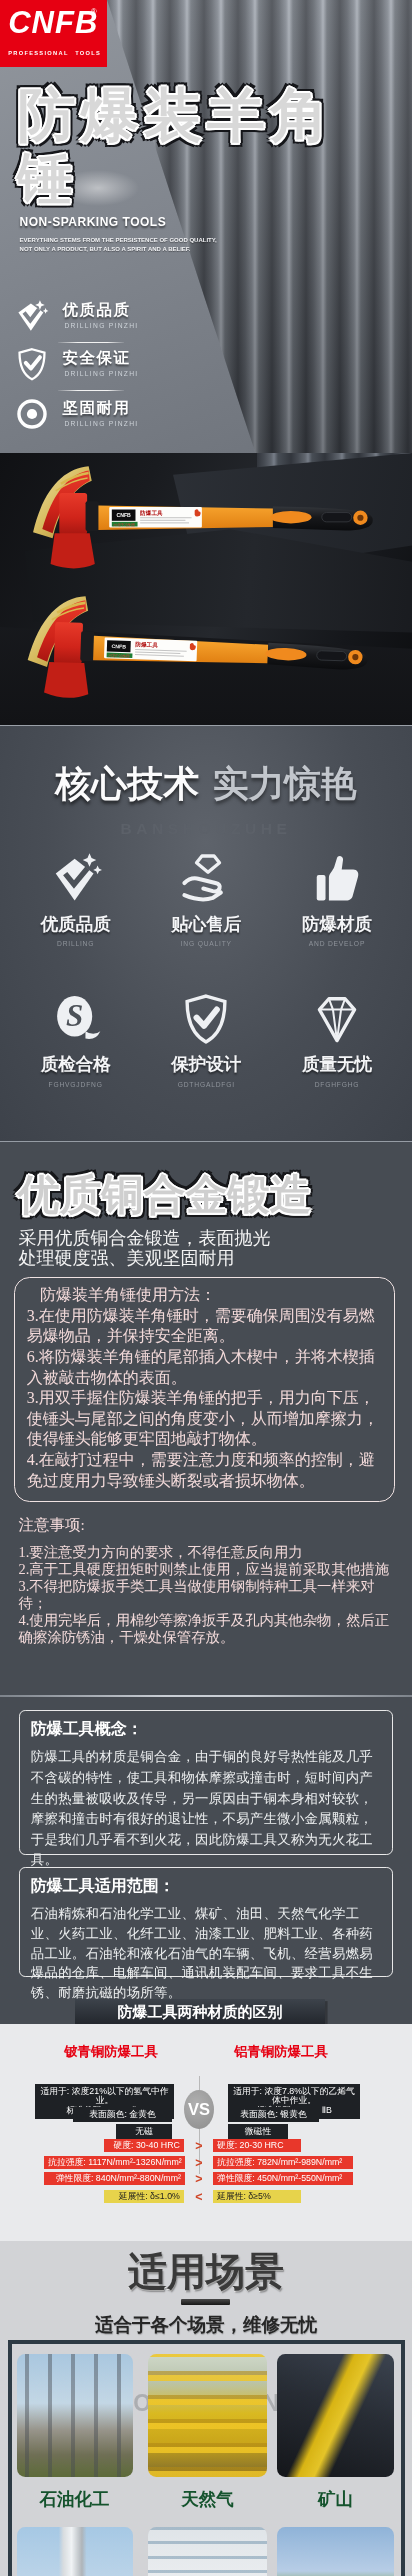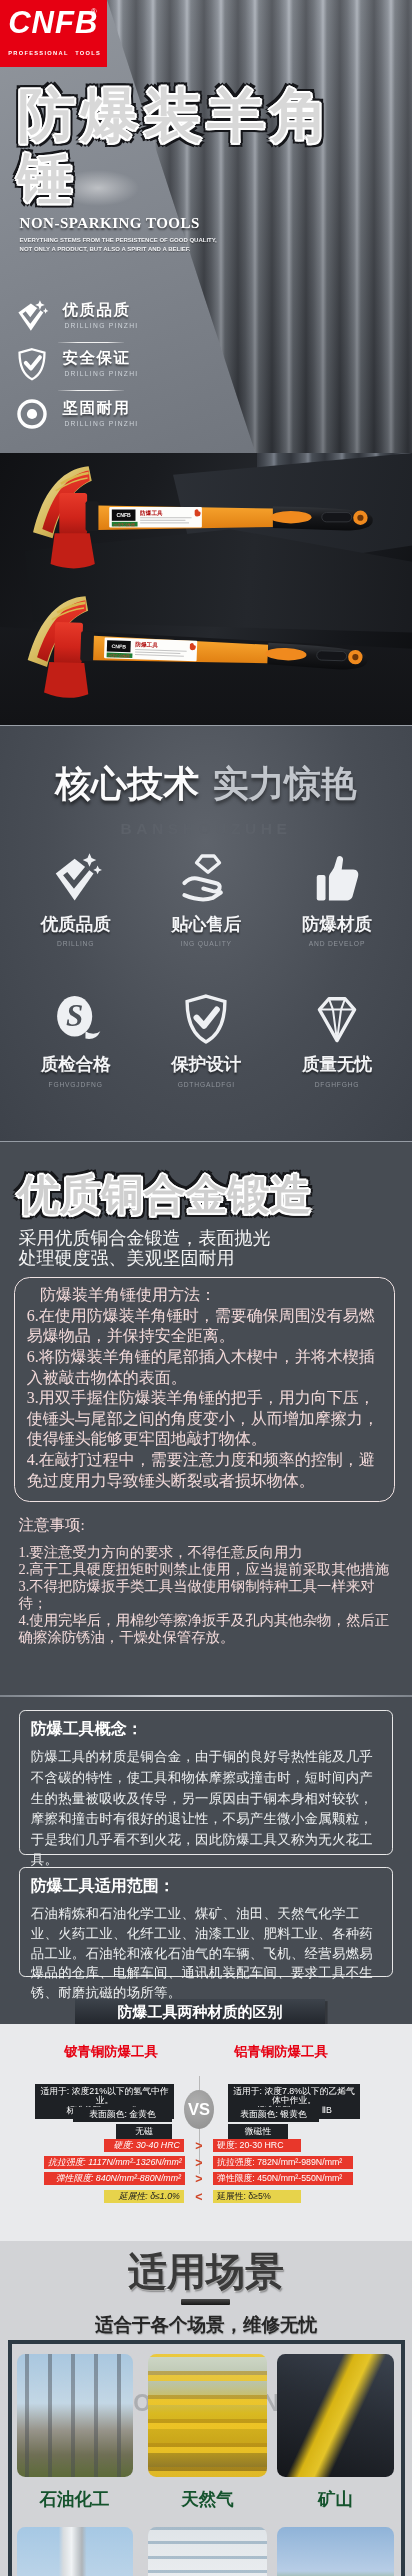--- a/index.html
+++ b/index.html
@@ -17,22 +17,22 @@
   .logo-box{position:absolute;left:0;top:0;width:107px;height:67px;background:#e60012;color:#fff;}
   .logo-cnfb{position:absolute;left:8.2px;top:5.2px;font-size:31px;font-weight:bold;font-style:italic;letter-spacing:1px;}
   .logo-reg{position:absolute;left:91px;top:7.2px;font-size:7.7px;}
   .logo-tag{position:absolute;left:8.2px;top:49px;width:93px;display:flex;align-items:center;gap:3.1px;
         font-size:5.7px;font-weight:bold;letter-spacing:1.3px;}
   .big-title{position:absolute;color:#d8d8d8;font-weight:bold;
         text-shadow:-1.5px -1.5px 0 #fff,1.5px -1.5px 0 #fff,-1.5px 1.5px 0 #fff,1.5px 1.5px 0 #fff,0 -2.1px 0 #fff,0 2.1px 0 #fff,-2.1px 0 0 #fff,2.1px 0 0 #fff,
         -3.6px -3.6px 0.5px #15161a,3.6px -3.6px 0.5px #15161a,-3.6px 3.6px 0.5px #15161a,3.6px 3.6px 0.5px #15161a,0 4.1px 0.5px #15161a,0 -4.1px 0.5px #15161a,4.1px 0 0.5px #15161a,-4.1px 0 0.5px #15161a;}
   .title1{left:17.5px;top:77px;font-size:58px;letter-spacing:5.2px;}
   .title2{left:17.5px;top:142px;font-size:55px;}
-  .hero-heading{position:absolute;left:19.6px;top:215px;font-size:15px;font-weight:bold;color:#fff;
-        text-shadow:0 1.5px 2.1px rgba(0,0,0,.55);letter-spacing:0.5px;font-family:Liberation Serif, serif;}
+  .hero-heading{position:absolute;left:19.6px;top:215px;font-size:12px;font-weight:bold;color:#fff;
+        text-shadow:0 1.5px 2.1px rgba(0,0,0,.55);letter-spacing:0.5px;}
   .hero-sub{position:absolute;left:19.6px;font-size:6px;font-weight:bold;color:#f2f3f5;text-shadow:0 1px 1px rgba(0,0,0,.4);}
   .hfeat{position:absolute;left:12.4px;width:165px;height:44px;}
   .hfeat .ficon{position:absolute;left:3.1px;top:1px;}
   .hfeat .flabel{position:absolute;left:50px;top:2.1px;font-size:15.5px;font-weight:bold;color:#fff;text-shadow:0 1.5px 2.1px rgba(0,0,0,.5);letter-spacing:1.5px;}
   .hfeat .fsub{position:absolute;left:52px;top:24px;font-size:6.7px;color:#ced3d9;letter-spacing:1.3px;}
   .hdiv{position:absolute;left:58px;width:66px;height:1px;
         background:linear-gradient(90deg,rgba(255,255,255,.1),#f2f2f2 30%,#f2f2f2 75%,rgba(255,255,255,.1));}
   
   .showcase{position:absolute;left:0;top:453px;width:412px;height:272px;
         background:linear-gradient(115deg,#101114 0%,#191b1f 30%,#25282d 55%,#15171b 80%,#0c0d0f 100%);}
@@ -93,21 +93,21 @@
   .cmp-title{position:absolute;top:18.5px;font-size:13.4px;font-weight:bold;color:#e60012;text-align:center;}
   .cmp-title.l{left:49px;width:124px;}
   .cmp-title.r{left:219px;width:124px;}
   .vline{position:absolute;left:199px;top:52px;width:0.5px;height:98px;background:#b9b9b9;}
   .vs-circle{position:absolute;left:184px;top:66px;width:30px;height:39px;border-radius:50%;
         background:radial-gradient(circle at 40% 35%,#b0b0b0,#8d8d8d);color:#fff;font-size:16.5px;font-weight:bold;
         display:flex;align-items:center;justify-content:center;}
   .dkbox{position:absolute;background:#1e2125;color:#fff;font-size:8.8px;line-height:9.8px;padding:2.6px 4.1px;box-sizing:border-box;text-align:center;}
   .redbox{position:absolute;background:#e8372b;color:#fff;font-size:8.8px;line-height:13.4px;height:13.4px;padding:0 4.1px;box-sizing:border-box;white-space:nowrap;}
   .ylwbox{position:absolute;background:#e7d34b;color:#1d1d1d;font-size:8.8px;line-height:13.4px;height:13.4px;padding:0 4.1px;box-sizing:border-box;white-space:nowrap;}
-  .t-r{text-align:right;font-style:italic;} .t-l{text-align:left;}
+  .t-r{text-align:right;} .t-l{text-align:left;}
   .op{position:absolute;left:189px;width:19.6px;text-align:center;font-size:12.4px;font-weight:bold;color:#cf4527;}
   
   .scenes{position:absolute;left:0;top:2241px;width:412px;height:480px;background:#d2d3d6;}
   .scenes-title{position:absolute;left:0;top:4.1px;width:412px;text-align:center;font-size:39px;font-weight:bold;color:#3a3a3a;
         text-shadow:1px 2.1px 1.5px rgba(0,0,0,.35),0 0.5px 0 #fff;}
   .scenes-dash{position:absolute;left:181px;top:58px;width:49px;height:6.2px;background:linear-gradient(180deg,#4a4a4a,#171717);border-radius:1px;}
   .scenes-sub{position:absolute;left:0;top:71px;width:412px;text-align:center;font-size:18.5px;font-weight:bold;color:#262626;
         text-shadow:0.5px 1px 1px rgba(0,0,0,.25);}
   .panel{position:absolute;left:7.7px;top:99px;width:397px;height:361px;border:4.6px solid #2d3a44;box-sizing:border-box;}
   .panel-wm{position:absolute;left:0;top:149px;width:412px;text-align:center;font-size:23px;font-weight:bold;
@@ -346,21 +346,21 @@
 
   <div class="copper">
     <div class="copper-title">优质铜合金锻造</div>
     <div class="copper-desc">
       <div>采用优质铜合金锻造，表面抛光</div>
       <div>处理硬度强、美观坚固耐用</div>
     </div>
 
     <div class="usage-box">
       <p class="usage-title">防爆装羊角锤使用方法：</p>
-      <p>6.在使用防爆装羊角锤时，需要确保周围没有易燃易爆物品，并保持安全距离。</p>
+      <p>3.在使用防爆装羊角锤时，需要确保周围没有易燃易爆物品，并保持安全距离。</p>
       <p>6.将防爆装羊角锤的尾部插入木楔中，并将木楔插入被敲击物体的表面。</p>
       <p>3.用双手握住防爆装羊角锤的把手，用力向下压，使锤头与尾部之间的角度变小，从而增加摩擦力，使得锤头能够更牢固地敲打物体。</p>
       <p>4.在敲打过程中，需要注意力度和频率的控制，避免过度用力导致锤头断裂或者损坏物体。</p>
     </div>
 
     <div class="notes">
       <div class="notes-title">注意事项:</div>
       <p>1.要注意受力方向的要求，不得任意反向用力</p>
       <p>2.高于工具硬度扭矩时则禁止使用，应当提前采取其他措施</p>
       <p>3.不得把防爆扳手类工具当做使用钢制特种工具一样来对待；</p>

